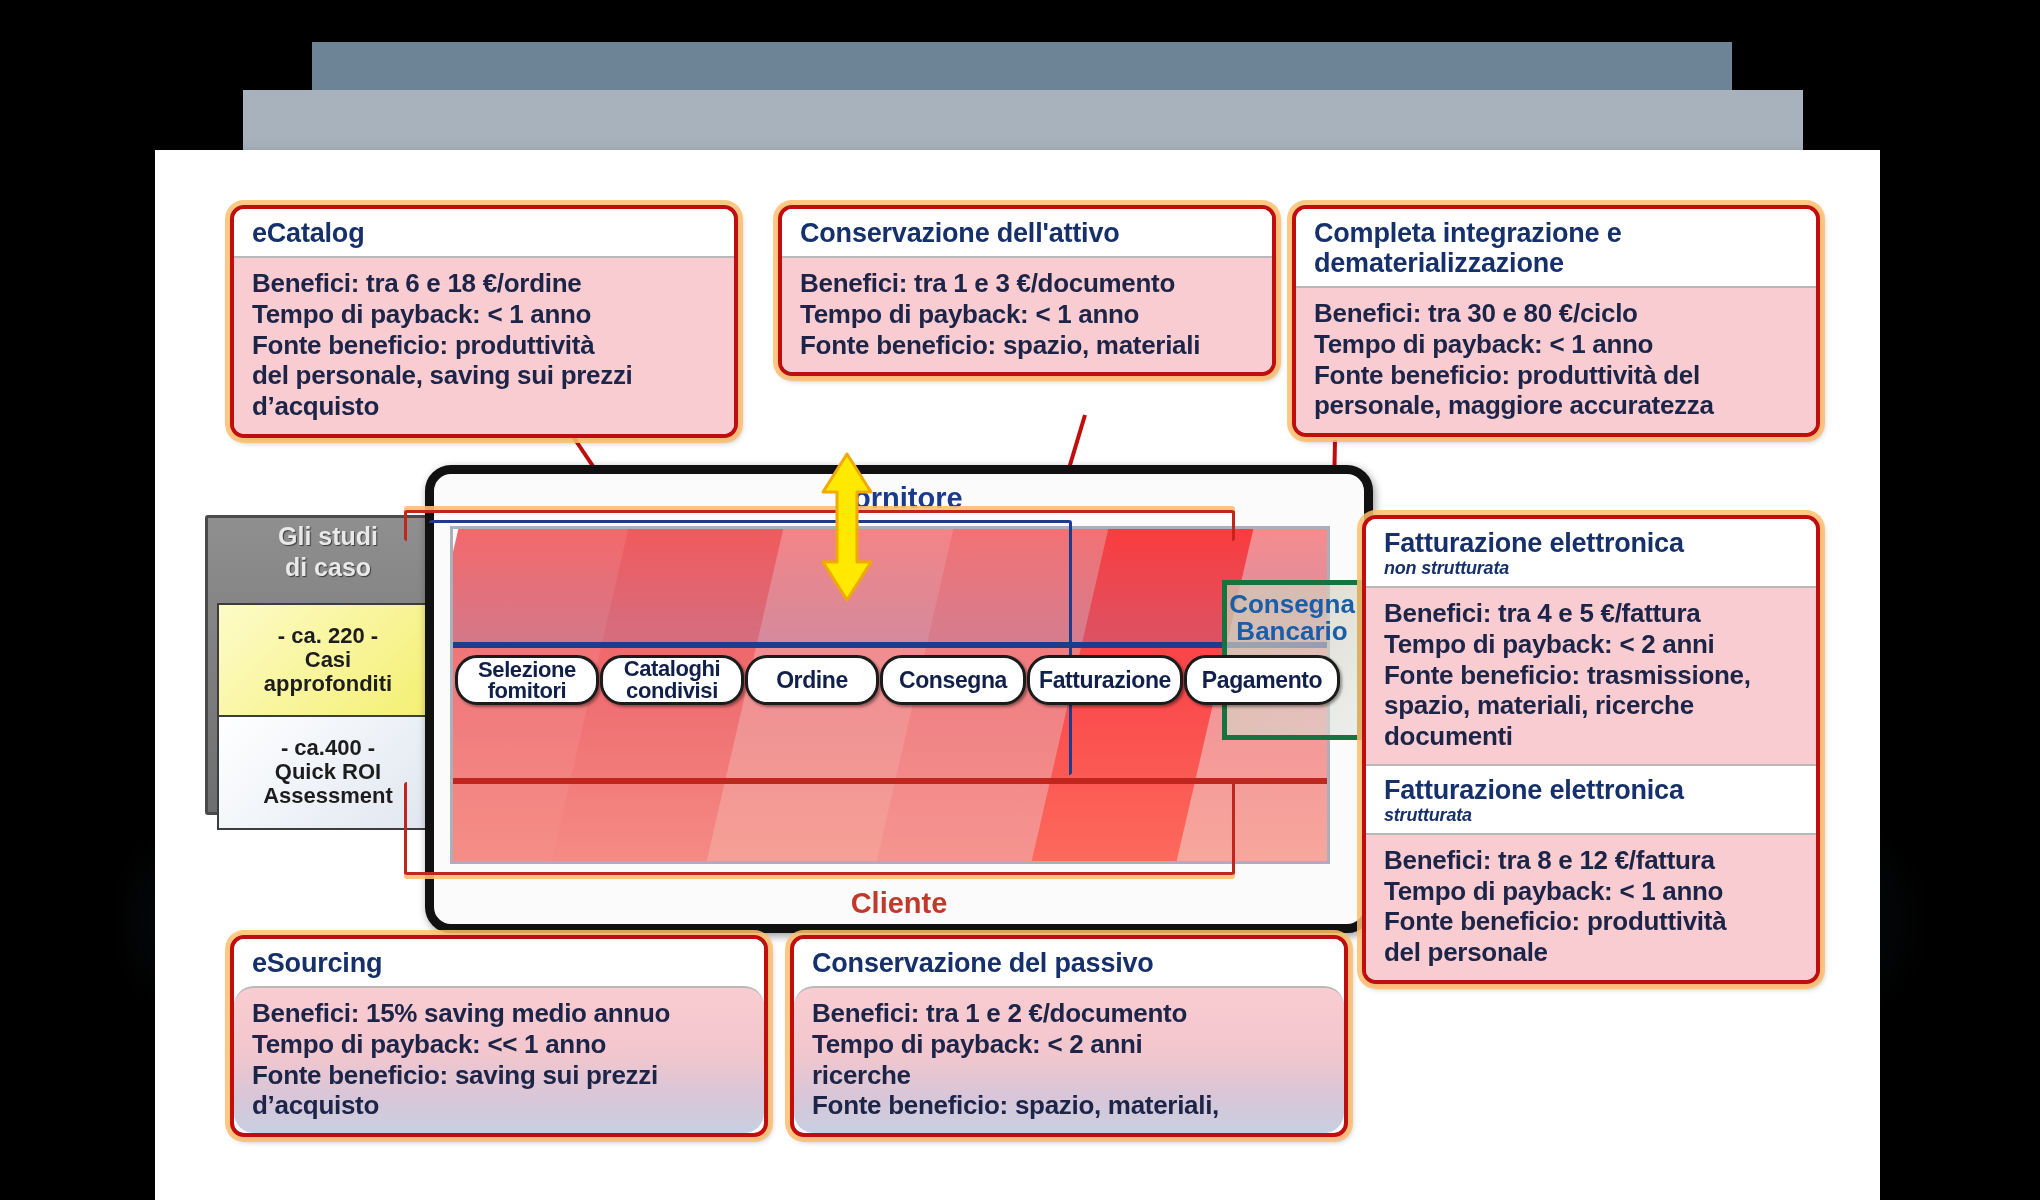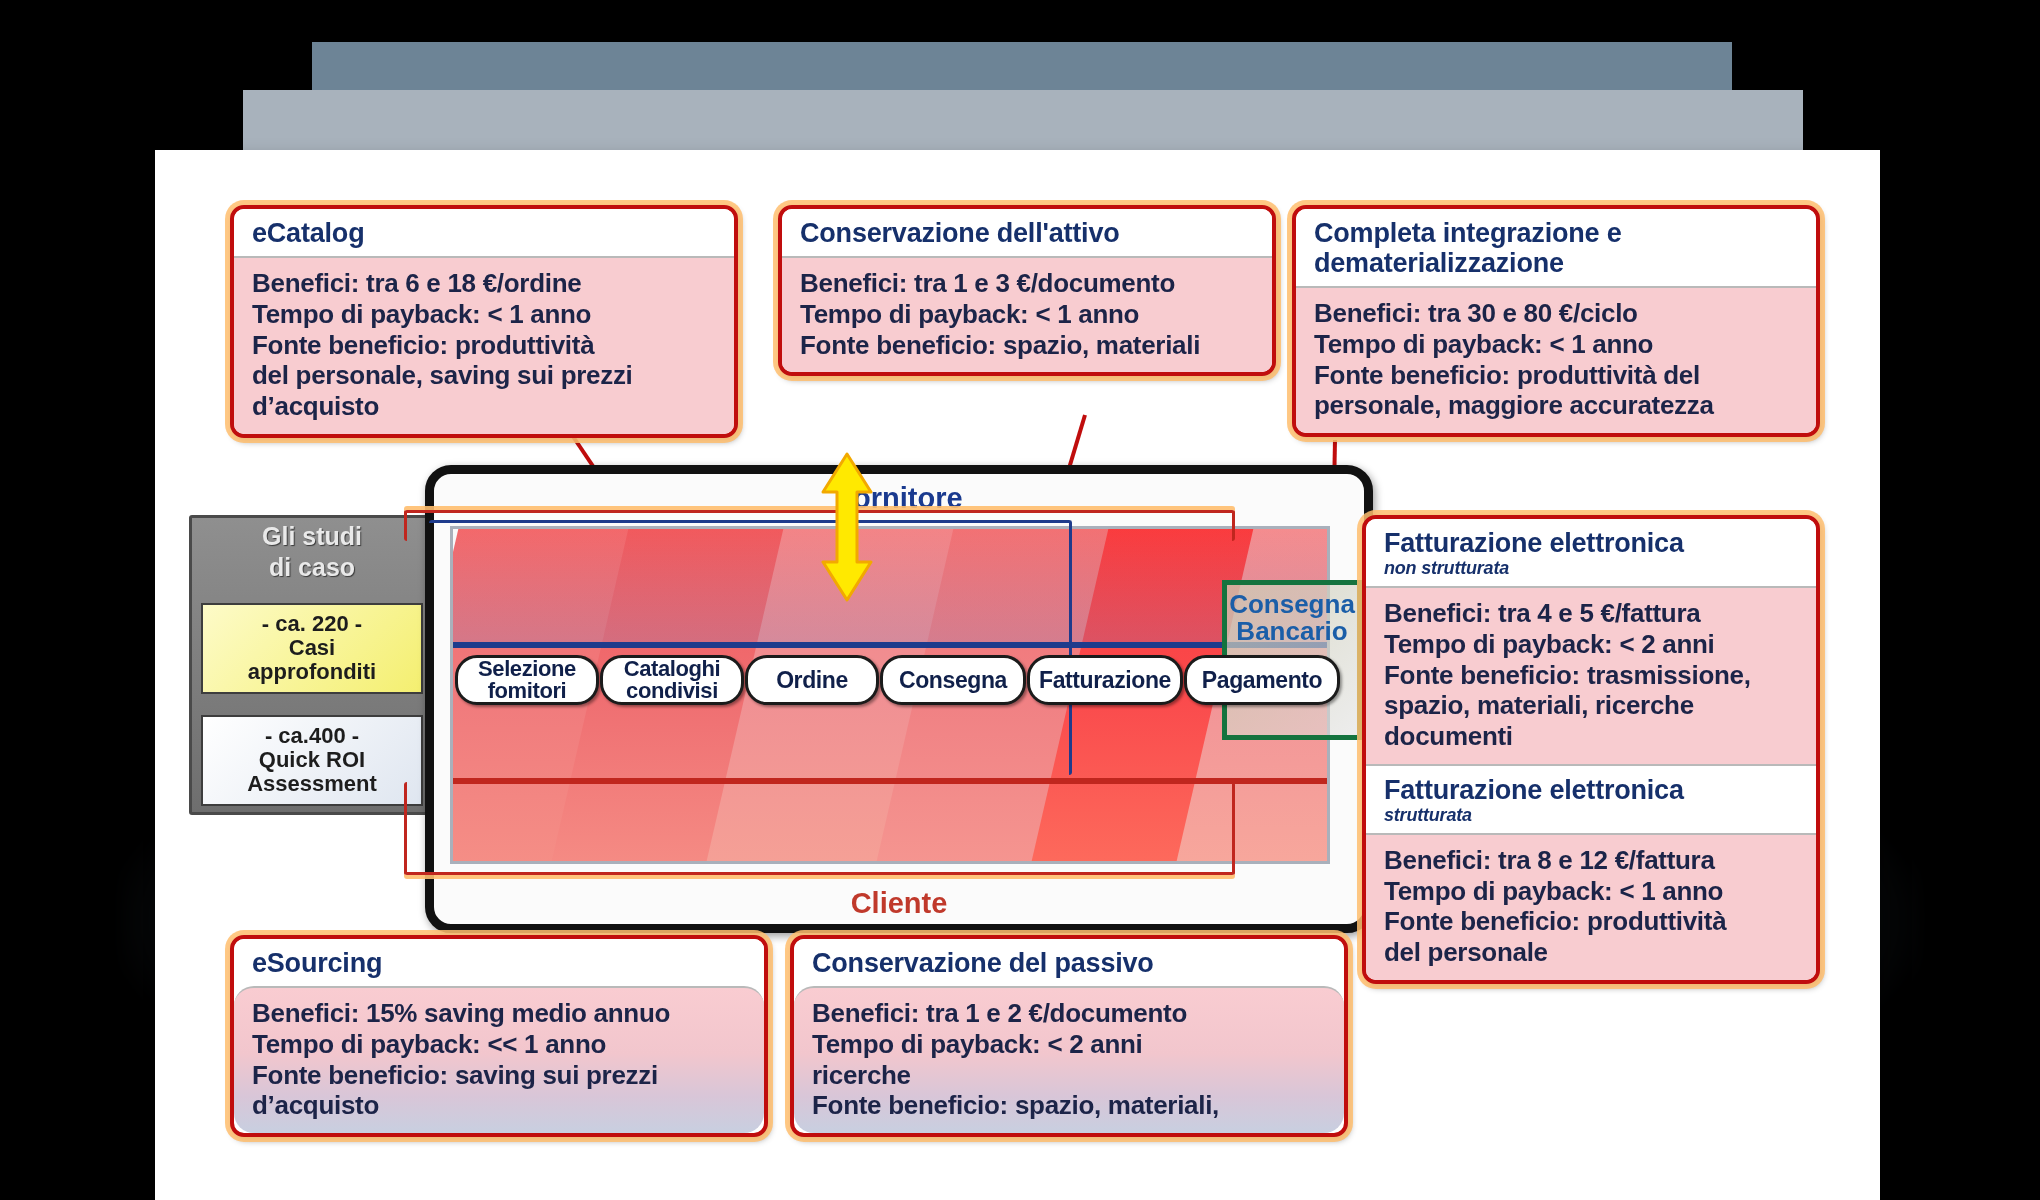--- a/index.html
+++ b/index.html
@@ -22,30 +22,30 @@
            background:#fff;overflow:hidden;}
   .callout .ttl{background:#fff;color:#16306b;font-weight:bold;font-size:27px;
                 line-height:1.12;padding:9px 14px 8px 18px;letter-spacing:-.2px;}
   .callout .ttl .it{font-style:italic;font-weight:bold;display:block;font-size:18px;}
   .callout .bdy{background:#f8ccd0;color:#1c2448;font-weight:bold;font-size:26px;
                 line-height:1.18;padding:10px 14px 12px 18px;letter-spacing:-.3px;
                 border-top:2px solid #b9b9b9;}
   .callout .bdy.grad{background:linear-gradient(180deg,#f9ccd1 0%,#f2c6cd 45%,#d8c6d8 75%,#c8cfe0 100%);border-radius:20px;}
 
   
-  #studies{position:absolute;left:189px;top:515px;width:246px;height:300px;}
+  #studies{position:absolute;left:205px;top:515px;width:246px;height:300px;}
   .st-body{position:absolute;inset:0;background:linear-gradient(180deg,#8f8f8f,#6e6e6e);
            border:3px solid #4a4a4a;border-radius:3px;}
   .st-fold{position:absolute;right:-22px;top:0;width:24px;height:300px;
            background:linear-gradient(90deg,#5d5d5d,#8a8a8a);
            clip-path:polygon(0 0,100% 14%,100% 100%,0 100%);}
   .st-hd{position:absolute;left:0;right:0;top:6px;text-align:center;color:#e9e9e9;
          font-weight:bold;font-size:25px;line-height:1.25;text-shadow:1px 1px 1px #3a3a3a;}
   .st-card{position:absolute;left:12px;right:12px;border:2px solid #3d3d3d;text-align:center;
-           font-weight:bold;font-size:22px;line-height:1.1;color:#1d1d1d;padding:7px 2px;}
+           font-weight:bold;font-size:22px;line-height:1.1;color:#1d1d1d;padding:19px 2px;}
   .st-card.y{top:88px;background:linear-gradient(135deg,#fdfbc8,#f4ef70);}
   .st-card.w{top:200px;background:linear-gradient(135deg,#ffffff,#dfe6f0);}
 
   
   #diagram{position:absolute;left:425px;top:465px;width:930px;height:450px;
            background:#fbfbfb;border:9px solid #111;border-radius:26px;box-shadow:2px 3px 8px rgba(0,0,0,.4);}
   .lbl-forn{position:absolute;left:0;right:0;top:8px;text-align:center;color:#1a3a8f;
             font-weight:bold;font-size:29px;}
   .lbl-clie{position:absolute;left:0;right:0;bottom:4px;text-align:center;color:#c0392b;
             font-weight:bold;font-size:29px;}
@@ -162,21 +162,21 @@
     <div class="bt">
       <div>Consegna</div>
       <div>Bancario</div>
     </div>
   </div>
 
   <svg id="dblarrow" viewBox="0 0 58 150">
     <path d="M29 2 L53 40 L39 40 L39 110 L53 110 L29 148 L5 110 L19 110 L19 40 L5 40 Z" fill="#ffe900" stroke="#f2a900" stroke-width="3" stroke-linejoin="round"></path>
   </svg>
 
-  <div class="pill two" style="left:455px;width:138px;flex-direction:column;">
+  <div class="pill two" style="left:455px;width:138px;flex-direction:column;justify-content:flex-end;">
     <span>Selezione</span>
     <span>fomitori</span>
   </div>
   <div class="pill two" style="left:600px;width:138px;flex-direction:column;">
     <span>Cataloghi</span>
     <span>condivisi</span>
   </div>
   <div class="pill" style="left:745px;width:128px;">
     <span>Ordine</span>
   </div>

